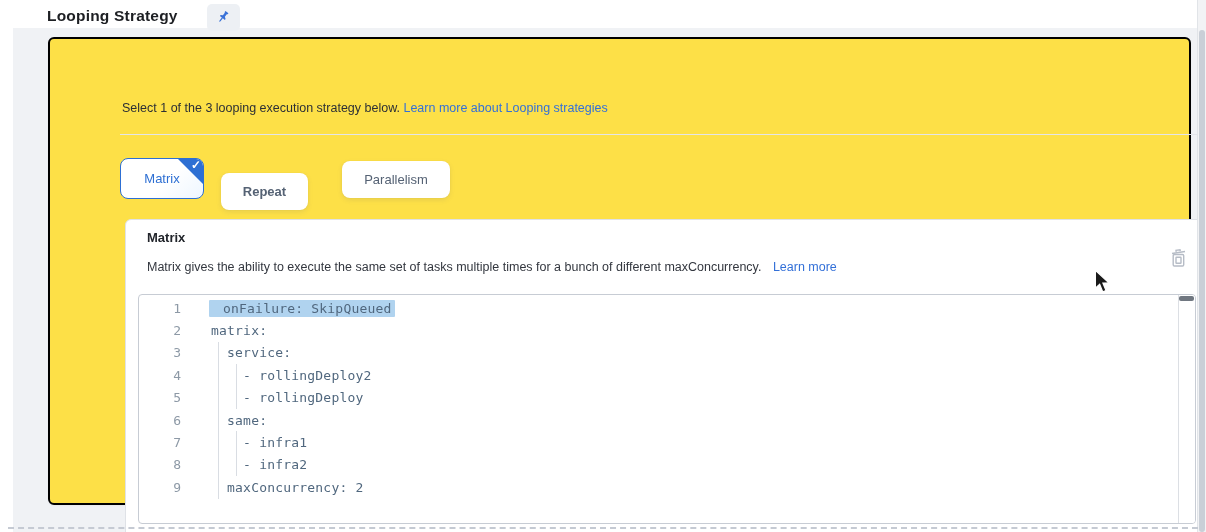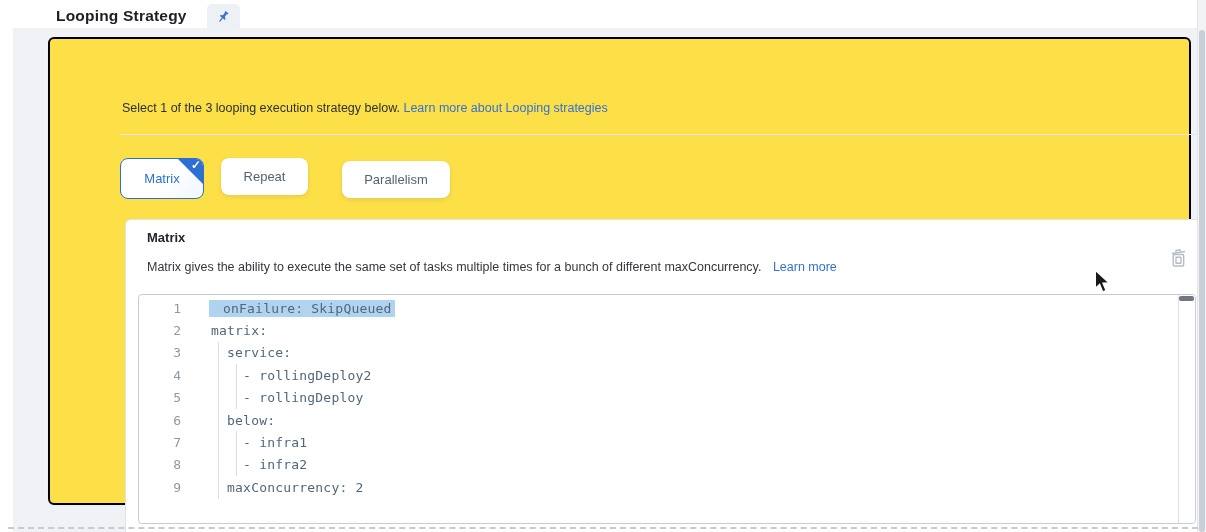--- a/index.html
+++ b/index.html
@@ -2,35 +2,35 @@
 <html><head>
 <meta charset="utf-8">
 <style>
   * { margin:0; padding:0; box-sizing:border-box; }
   html,body { width:1206px; height:532px; background:#ffffff; font-family:"Liberation Sans", sans-serif; }
   .root { position:relative; width:1206px; height:532px; overflow:hidden; background:#ffffff; }
 
   .bg-gray { position:absolute; left:13px; top:28px; width:1185px; height:504px; background:#f0f2f5; }
 
   
-  .header-title { position:absolute; left:47px; top:7px; font-size:15.5px; font-weight:700; color:#1d1f23; letter-spacing:.2px;margin-left:9px; }
+  .header-title { position:absolute; left:47px; top:7px; font-size:15.5px; font-weight:700; color:#1d1f23; letter-spacing:.2px; }
   .pin-btn { position:absolute; left:207px; top:4px; width:33px; height:27px; background:#edf0f4; border:none; border-radius:5px; cursor:pointer; display:flex; align-items:center; justify-content:center; }
 
   
   .card { position:absolute; left:48px; top:37px; width:1143px; height:468px; background:#fde047; border:2px solid #000000; border-radius:6px; box-shadow:0 1px 2px rgba(40,41,61,.04); }
 
   .intro { position:absolute; left:72px; top:62px; font-size:12.5px; color:#2c2f35; }
   .intro a { color:#3370d8; text-decoration:none; }
   .divider { position:absolute; left:70px; top:95px; width:1094px; height:0; border-top:1px solid #e3e5ea; }
 
   
   .tab { position:absolute; border-radius:8px; background:#ffffff; display:flex; align-items:center; justify-content:center; font-size:13px; font-weight:500; color:#556274; cursor:pointer; box-shadow:0 2px 5px rgba(96,97,112,.14), 0 0 1px rgba(40,41,61,.1); }
   .tab-matrix { left:70px; top:119px; width:84px; height:41px; overflow:hidden; }
   .tab-matrix.selected { border:1.5px solid #2d6fd3; color:#2d6fd3; background:linear-gradient(135deg,#ffffff 55%,#eef6ff 100%); box-shadow:none; }
-  .tab-repeat { left:171px; top:119px; width:87px; height:37px; }
+  .tab-repeat { left:171px; top:134px; width:87px; height:37px;font-weight:bold; }
   .tab-parallelism { left:292px; top:122px; width:108px; height:37px; }
   .tab-check-wedge { position:absolute; top:-1px; right:-1px; width:27px; height:27px; background:#2d6fd3; clip-path:polygon(0 0,100% 0,100% 100%); border-top-right-radius:8px; }
   .tab-check-wedge .chk { position:absolute; top:0; right:3px; color:#ffffff; font-size:12px; font-weight:700; }
 
   
   .panel { position:absolute; left:75px; top:180px; width:1088px; height:323px; background:#ffffff; border:1px solid #dfe2e7; border-radius:6px; }
   .panel-title { position:absolute; left:97px; top:191px; font-size:13px; font-weight:700; color:#22252b; }
   .panel-desc { position:absolute; left:97px; top:221px; font-size:12.5px; color:#33373f; }
   .panel-desc a { color:#3370d8; text-decoration:none;margin-left:8px; }
   .trash-btn { position:absolute; left:1114px; top:205px; width:28px; height:30px; background:transparent; border:none; cursor:pointer; display:flex; align-items:center; justify-content:center; }
@@ -130,21 +130,21 @@
           <div class="code-row">
             <span class="ln">4</span>
             <span class="code">    - rollingDeploy2</span>
           </div>
           <div class="code-row">
             <span class="ln">5</span>
             <span class="code">    - rollingDeploy</span>
           </div>
           <div class="code-row">
             <span class="ln">6</span>
-            <span class="code">  below:</span>
+            <span class="code">  same:</span>
           </div>
           <div class="code-row">
             <span class="ln">7</span>
             <span class="code">    - infra1</span>
           </div>
           <div class="code-row">
             <span class="ln">8</span>
             <span class="code">    - infra2</span>
           </div>
           <div class="code-row">

